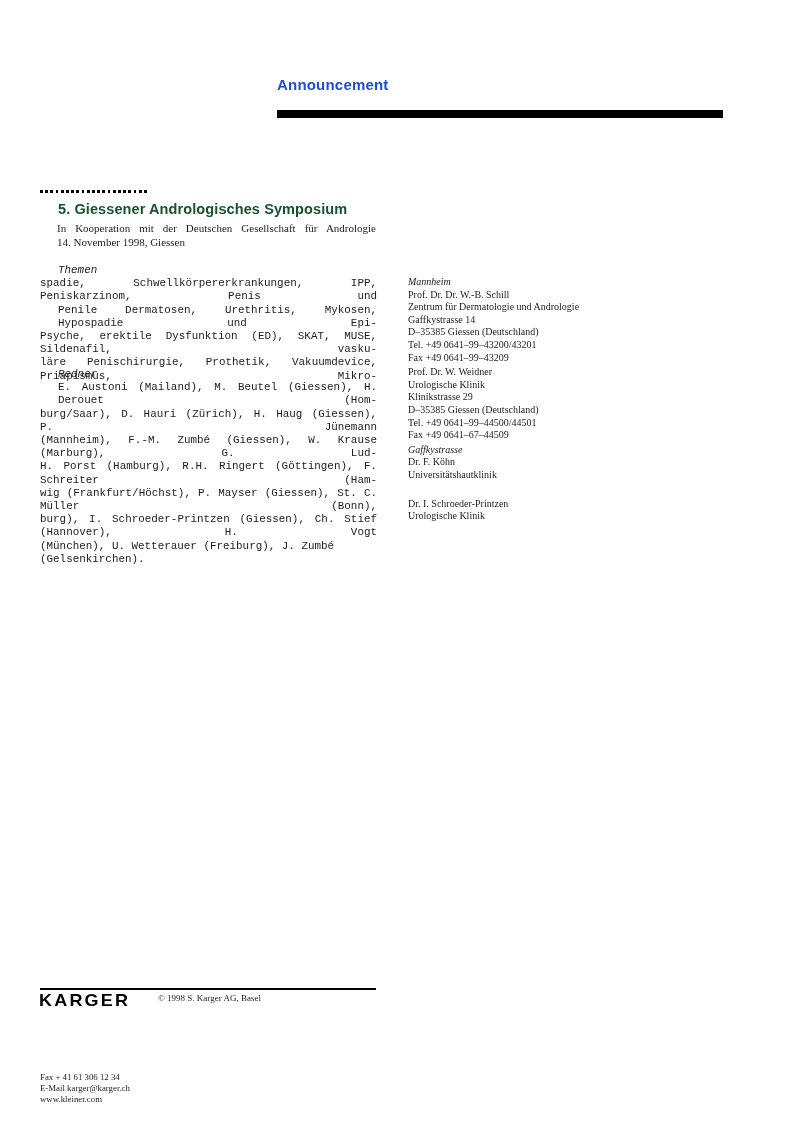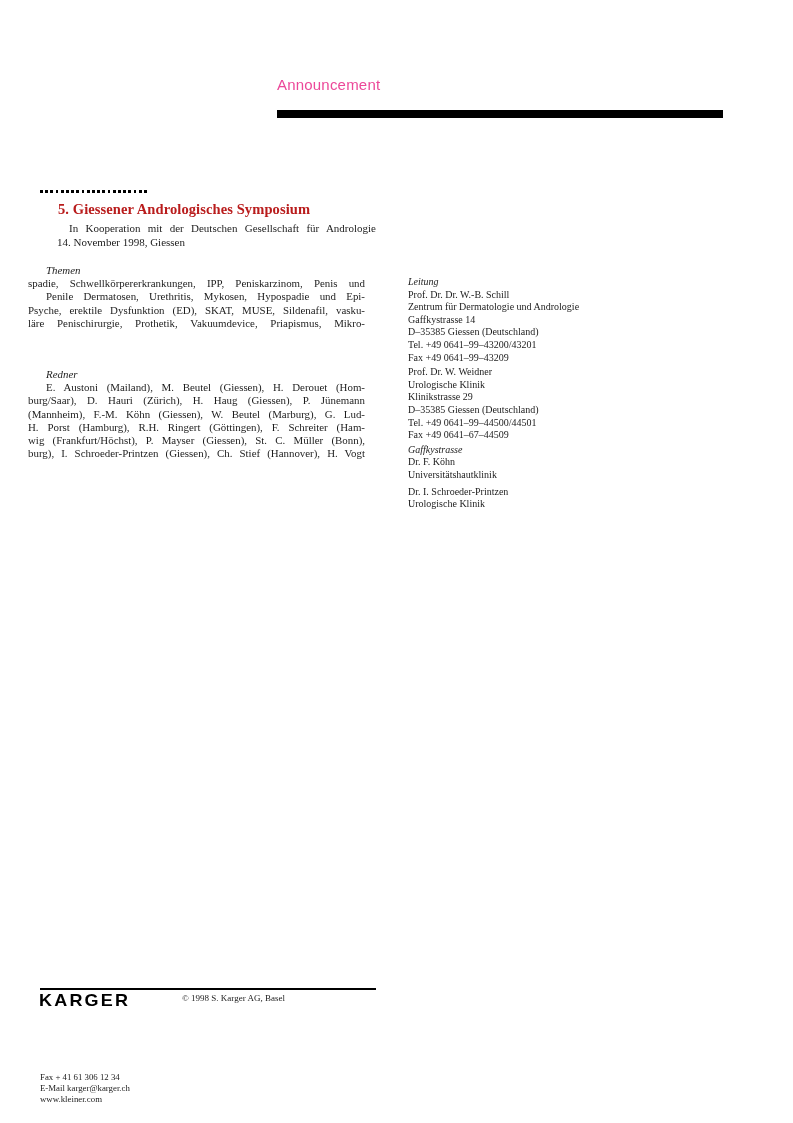--- a/index.html
+++ b/index.html
@@ -13,24 +13,24 @@
     color: #1c1c1c;
     font-family: "Liberation Serif", serif;
     overflow: hidden;
   }
   
   .ann-title {
     position: absolute;
     left: 277px;
     top: 76px;
     font-family: "Liberation Sans", sans-serif;
-    font-weight: normal;
+    font-weight: bold;
     font-size: 15px;
     letter-spacing: 0.2px;
-    color: #ec4899;
+    color: #1d4ed8;
   }
   .header-bar {
     position: absolute;
     left: 277px;
     top: 110px;
     width: 446px;
     height: 8px;
     background: #000;
   }
   
@@ -39,60 +39,61 @@
     left: 40px;
     top: 190px;
     width: 108px;
     height: 3px;
     background: repeating-linear-gradient(to right, #000 0 2.8px, transparent 2.8px 5.2px);
   }
   .art-title {
     position: absolute;
     left: 58px;
     top: 201px;
-    font-family: Liberation Serif, serif;
+    font-family: Liberation Sans, sans-serif;
     font-weight: bold;
     font-size: 14.5px;
     letter-spacing: 0.1px;
-    color: #b91c1c;
+    color: #14532d;
     white-space: nowrap;
   }
   .intro {
     position: absolute;
     left: 57px;
     top: 221px;
     width: 319px;
     font-size: 11px;
     line-height: 14px;
   }
-  .intro .jline { text-align: justify; text-align-last: justify; margin-left: 12px; }
+  .intro .jline { text-align: justify; text-align-last: justify; }
   
   .block {
     position: absolute;
-    left: 28px;
+    left: 40px;
     width: 337px;
     font-size: 10.9px;
     line-height: 13.2px;
+    font-family: Liberation Mono, monospace;
   }
   .block-themen { top: 264px; }
   .block-redner { top: 368px; }
   .sec-head { font-style: italic; padding-left: 18px; }
   .jline { text-align: justify; text-align-last: justify; }
   .jline.first { padding-left: 18px; }
   
   .right-col {
     position: absolute;
     left: 408px;
     top: 276px;
     width: 250px;
     font-size: 10px;
     line-height: 12.6px;
   }
   .contact-block { margin-bottom: 2px; }
-  .contact-block.gap4 { margin-top: 4px; }
+  .contact-block.gap4 { margin-top: 16px; }
   .italic { font-style: italic; }
   
   .footer-rule {
     position: absolute;
     left: 40px;
     top: 988px;
     width: 336px;
     height: 1.5px;
     background: #000;
   }
@@ -106,21 +107,20 @@
     letter-spacing: 2.2px;
     color: #000;
     transform: scaleY(0.95);
     transform-origin: top left;
   }
   .copyright {
     position: absolute;
     left: 158px;
     top: 993px;
     font-size: 9px;
-    margin-left: 24px;
   }
   .footer-contact {
     position: absolute;
     left: 40px;
     top: 1072px;
     font-size: 8.8px;
     line-height: 10.8px;
   }
 </style>
 </head>
@@ -143,29 +143,30 @@
     <div class="jline">spadie, Schwellkörpererkrankungen, IPP, Peniskarzinom, Penis und</div>
     <div class="jline first">Penile Dermatosen, Urethritis, Mykosen, Hypospadie und Epi-</div>
     <div class="jline">Psyche, erektile Dysfunktion (ED), SKAT, MUSE, Sildenafil, vasku-</div>
     <div class="jline">läre Penischirurgie, Prothetik, Vakuumdevice, Priapismus, Mikro-</div>
   </div>
 
   <div class="block block-redner">
     <div class="sec-head">Redner</div>
     <div class="jline first">E. Austoni (Mailand), M. Beutel (Giessen), H. Derouet (Hom-</div>
     <div class="jline">burg/Saar), D. Hauri (Zürich), H. Haug (Giessen), P. Jünemann</div>
-    <div class="jline">(Mannheim), F.-M. Köhn (Giessen), W. Beutel (Marburg), G. Lud-</div>
+    <div class="jline">(Mannheim), F.-M. Zumbé (Giessen), W. Krause (Marburg), G. Lud-</div>
     <div class="jline">H. Porst (Hamburg), R.H. Ringert (Göttingen), F. Schreiter (Ham-</div>
     <div class="jline">wig (Frankfurt/Höchst), P. Mayser (Giessen), St. C. Müller (Bonn),</div>
     <div class="jline">burg), I. Schroeder-Printzen (Giessen), Ch. Stief (Hannover), H. Vogt</div>
+    <div>(München), U. Wetterauer (Freiburg), J. Zumbé (Gelsenkirchen).</div>
   </div>
 
   <div class="right-col">
     <div class="contact-block">
-      <div class="italic">Leitung</div>
+      <div class="italic">Mannheim</div>
       <div>Prof. Dr. Dr. W.-B. Schill</div>
       <div>Zentrum für Dermatologie und Andrologie</div>
       <div>Gaffkystrasse 14</div>
       <div>D–35385 Giessen (Deutschland)</div>
       <div>Tel. +49 0641–99–43200/43201</div>
       <div>Fax +49 0641–99–43209</div>
     </div>
     <div class="contact-block">
       <div>Prof. Dr. W. Weidner</div>
       <div>Urologische Klinik</div>

